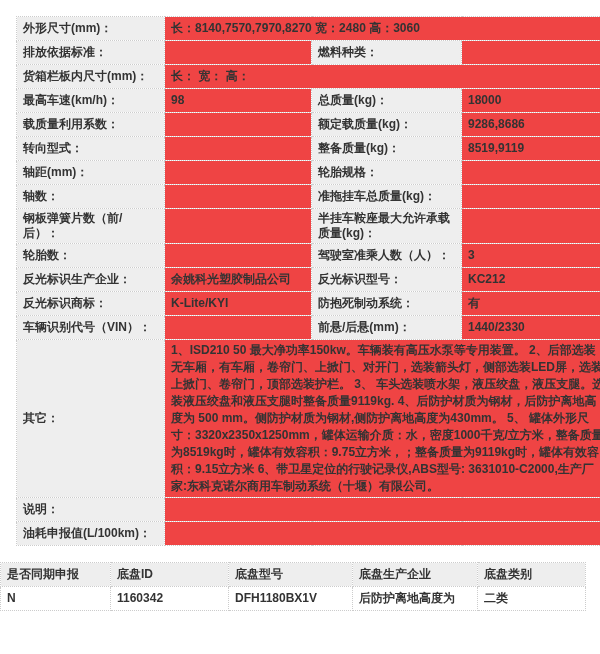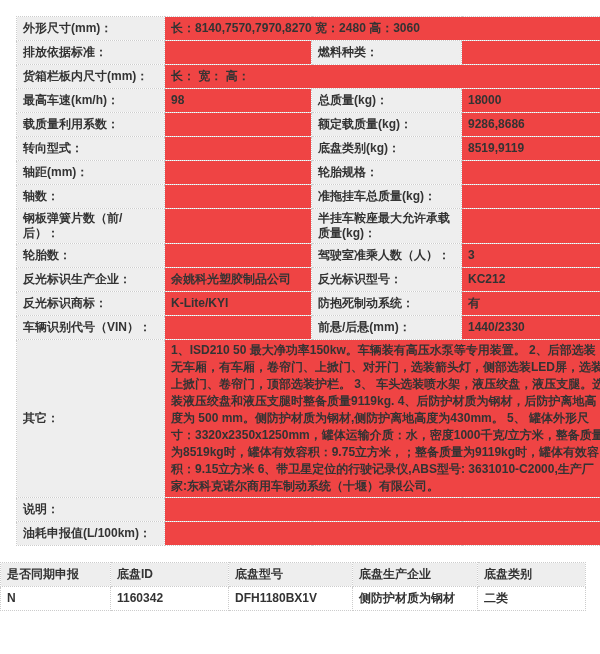--- a/index.html
+++ b/index.html
@@ -70,21 +70,21 @@
     </tr>
     <tr>
       <td class="lbl">载质量利用系数：</td>
       <td class="val"></td>
       <td class="lbl">额定载质量(kg)：</td>
       <td class="val">9286,8686</td>
     </tr>
     <tr>
       <td class="lbl">转向型式：</td>
       <td class="val"></td>
-      <td class="lbl">底盘类别(kg)：</td>
+      <td class="lbl">整备质量(kg)：</td>
       <td class="val">8519,9119</td>
     </tr>
     <tr>
       <td class="lbl">轴距(mm)：</td>
       <td class="val"></td>
       <td class="lbl">轮胎规格：</td>
       <td class="val"></td>
     </tr>
     <tr>
       <td class="lbl">轴数：</td>
@@ -152,17 +152,17 @@
       <th>底盘型号</th>
       <th>底盘生产企业</th>
       <th>底盘类别</th>
     </tr>
   </thead>
   <tbody>
     <tr>
       <td>N</td>
       <td>1160342</td>
       <td>DFH1180BX1V</td>
-      <td>侧防护材质为钢材</td>
+      <td>后防护离地高度为</td>
       <td>二类</td>
     </tr>
   </tbody>
 </table>
 
 </body></html>

